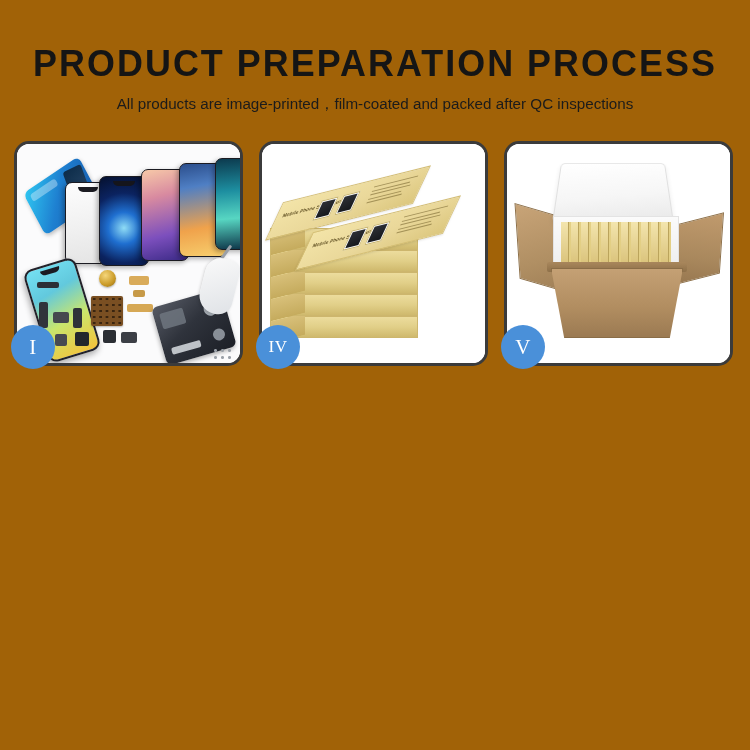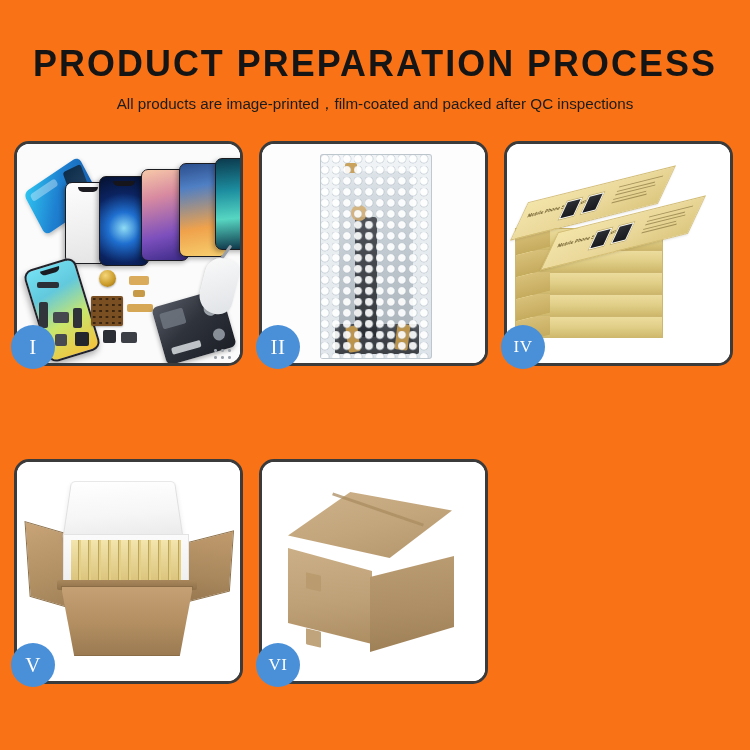--- a/index.html
+++ b/index.html
@@ -9,21 +9,21 @@
     height: 750px;
     background: #ffffff;
     font-family: "Liberation Sans", sans-serif;
     overflow: hidden;
   }
 
   #page {
     position: relative;
     width: 750px;
     height: 750px;
-    background: #f97316;
+    background: #a16207;
   }
 
   
   .header { position: absolute; top: 0; left: 0; width: 750px; }
 
   .page-title {
     text-align: center;
     font-size: 37px;
     font-weight: bold;
     letter-spacing: 2.1px;
@@ -513,34 +513,20 @@
             <i></i>
             <i></i>
         </div>
         <div class="tweez"></div>
         <div class="hand"></div>
         <div class="screws2"></div>
       </div>
       <div class="badge">I</div>
     </div>
 
-    <div class="panel p2">
-      <div class="panel-inner">
-        <div class="bg"></div>
-        <div class="bubble-pack">
-          <div class="inner-part"></div>
-          <div class="flex-strip"></div>
-          <div class="dark-base"></div>
-          <div class="gold-tab gt1"></div>
-          <div class="gold-tab gt2"></div>
-          <div class="gold-tab gt3"></div>
-        </div>
-      </div>
-      <div class="badge">II</div>
-    </div>
 
 
     <div class="panel p4">
       <div class="panel-inner">
         <div class="bg"></div>
         <div class="stack">
 
           <div class="box-body" style="left:2px;  top:146px;">
               <span class="edge"></span>
             </div>
@@ -615,27 +601,15 @@
             <i></i>
             <i></i>
             <i></i>
         </div>
         <div class="carton-rim"></div>
         <div class="carton-front"></div>
       </div>
       <div class="badge">V</div>
     </div>
 
-    <div class="panel p6">
-      <div class="panel-inner">
-        <div class="bg"></div>
-        <div class="ship-left"></div>
-        <div class="ship-right"></div>
-        <div class="ship-top"></div>
-        <div class="ship-seam"></div>
-        <div class="tape tape1"></div>
-        <div class="tape tape2"></div>
-      </div>
-      <div class="badge small">VI</div>
-    </div>
 
   </div>
 </div>
 
 </body></html>

